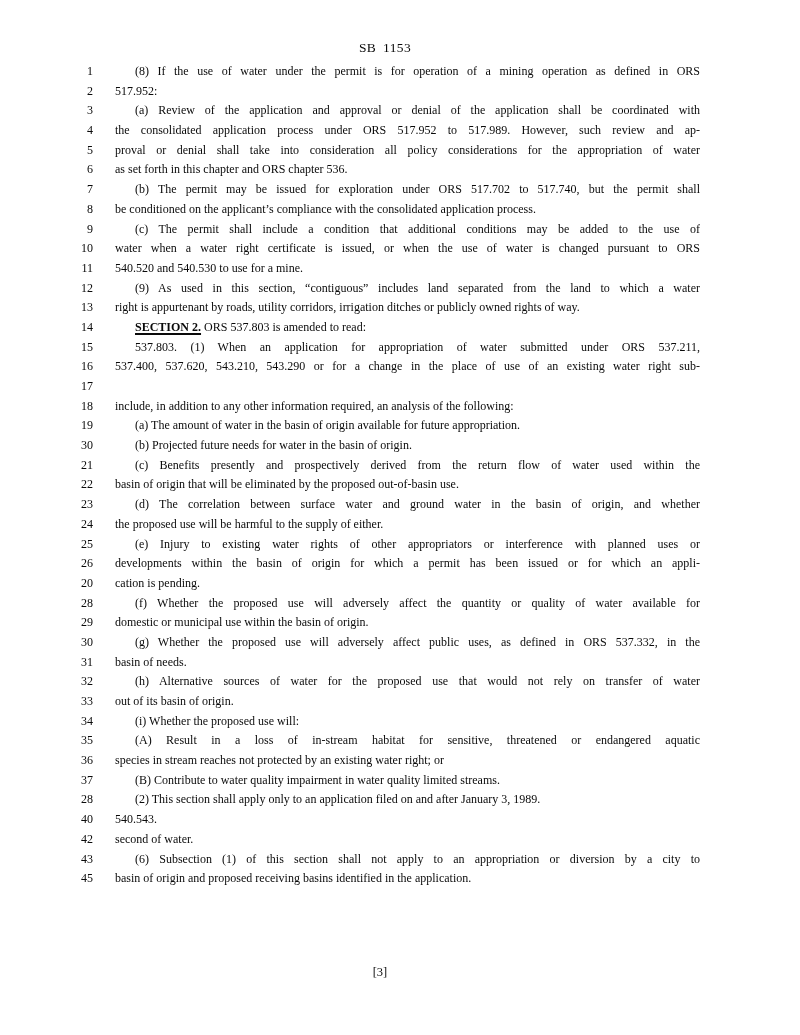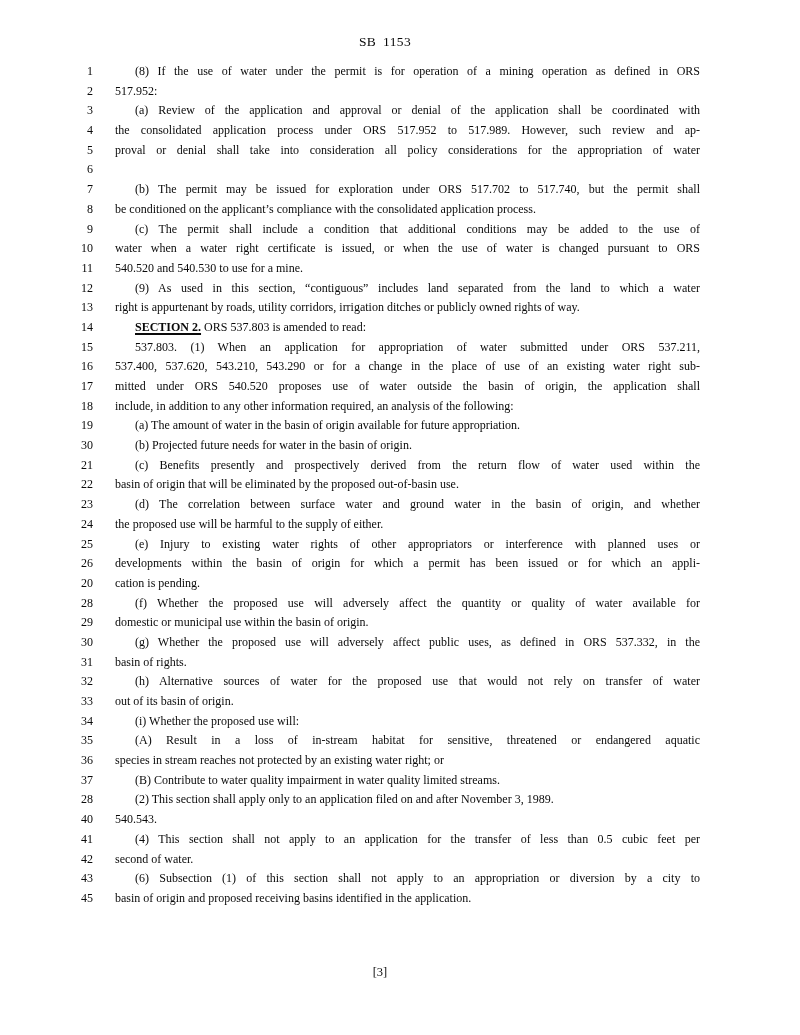--- a/index.html
+++ b/index.html
@@ -7,21 +7,21 @@
     position: relative;
     width: 800px;
     height: 1035px;
     background: #ffffff;
     font-family: "Liberation Serif", serif;
     color: #0a0a0a;
     overflow: hidden;
   }
   .header {
     position: absolute;
-    top: 34px;
+    top: 40px;
     left: 0;
     width: 770px;
     text-align: center;
     font-size: 13.5px;
     letter-spacing: 0.4px;
     word-spacing: 3px;
   }
   .body-lines {
     position: absolute;
     top: 62px;
@@ -89,20 +89,21 @@
       <div class="line">
         <span class="num">4</span>
         <div class="text justify">the consolidated application process under ORS 517.952 to 517.989. However, such review and ap-</div>
       </div>
       <div class="line">
         <span class="num">5</span>
         <div class="text justify">proval or denial shall take into consideration all policy considerations for the appropriation of water</div>
       </div>
       <div class="line">
         <span class="num">6</span>
+        <div class="text">as set forth in this chapter and ORS chapter 536.</div>
       </div>
       <div class="line">
         <span class="num">7</span>
         <div class="text indent justify">(b) The permit may be issued for exploration under ORS 517.702 to 517.740, but the permit shall</div>
       </div>
       <div class="line">
         <span class="num">8</span>
         <div class="text">be conditioned on the applicant’s compliance with the consolidated application process.</div>
       </div>
       <div class="line">
@@ -132,21 +133,20 @@
       <div class="line">
         <span class="num">15</span>
         <div class="text indent justify">537.803. (1) When an application for appropriation of water submitted under ORS 537.211,</div>
       </div>
       <div class="line">
         <span class="num">16</span>
         <div class="text justify">537.400, 537.620, 543.210, 543.290 or for a change in the place of use of an existing water right sub-</div>
       </div>
       <div class="line">
         <span class="num">17</span>
-        <div class="text justify">mitted under ORS 540.520 proposes use of water outside the basin of origin, the application shall</div>
       </div>
       <div class="line">
         <span class="num">18</span>
         <div class="text">include, in addition to any other information required, an analysis of the following:</div>
       </div>
       <div class="line">
         <span class="num">19</span>
         <div class="text indent">(a) The amount of water in the basin of origin available for future appropriation.</div>
       </div>
       <div class="line">
@@ -188,21 +188,21 @@
       <div class="line">
         <span class="num">29</span>
         <div class="text">domestic or municipal use within the basin of origin.</div>
       </div>
       <div class="line">
         <span class="num">30</span>
         <div class="text indent justify">(g) Whether the proposed use will adversely affect public uses, as defined in ORS 537.332, in the</div>
       </div>
       <div class="line">
         <span class="num">31</span>
-        <div class="text">basin of rights.</div>
+        <div class="text">basin of needs.</div>
       </div>
       <div class="line">
         <span class="num">32</span>
         <div class="text indent justify">(h) Alternative sources of water for the proposed use that would not rely on transfer of water</div>
       </div>
       <div class="line">
         <span class="num">33</span>
         <div class="text">out of its basin of origin.</div>
       </div>
       <div class="line">
@@ -216,29 +216,25 @@
       <div class="line">
         <span class="num">36</span>
         <div class="text bold">species in stream reaches not protected by an existing water right; or</div>
       </div>
       <div class="line">
         <span class="num">37</span>
         <div class="text indent bold">(B) Contribute to water quality impairment in water quality limited streams.</div>
       </div>
       <div class="line">
         <span class="num">28</span>
-        <div class="text indent">(2) This section shall apply only to an application filed on and after November 3, 1989.</div>
+        <div class="text indent">(2) This section shall apply only to an application filed on and after January 3, 1989.</div>
       </div>
       <div class="line">
         <span class="num">40</span>
         <div class="text">540.543.</div>
-      </div>
-      <div class="line">
-        <span class="num">41</span>
-        <div class="text indent justify">(4) This section shall not apply to an application for the transfer of less than 0.5 cubic feet per</div>
       </div>
       <div class="line">
         <span class="num">42</span>
         <div class="text">second of water.</div>
       </div>
       <div class="line">
         <span class="num">43</span>
         <div class="text indent justify">(6) Subsection (1) of this section shall not apply to an appropriation or diversion by a city to</div>
       </div>
       <div class="line">

